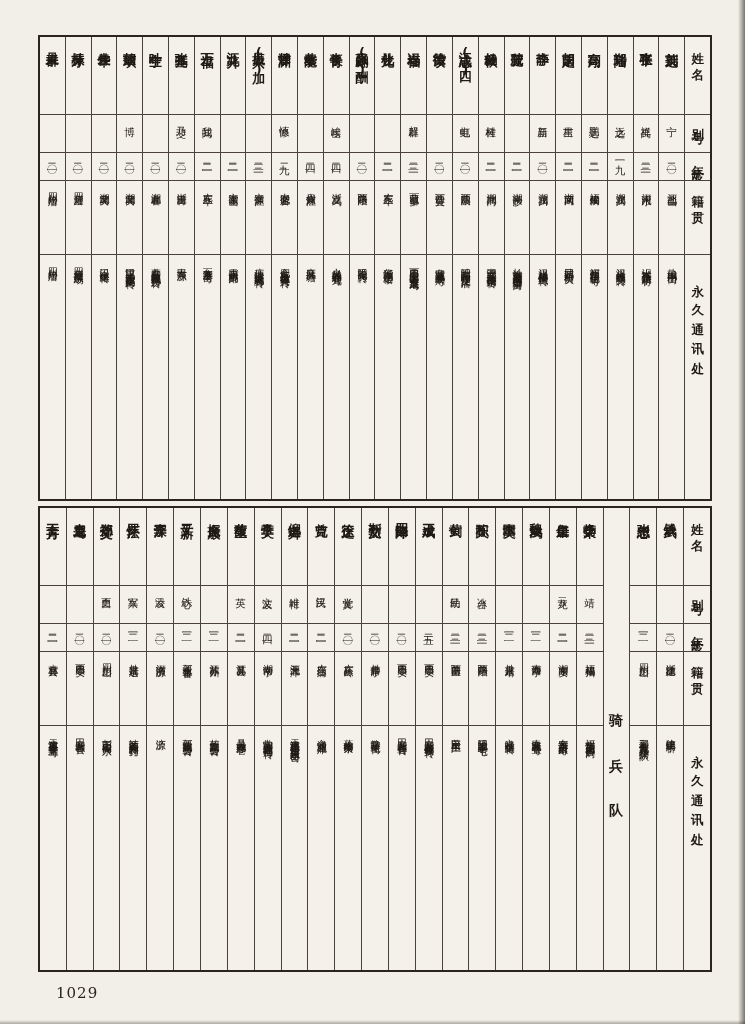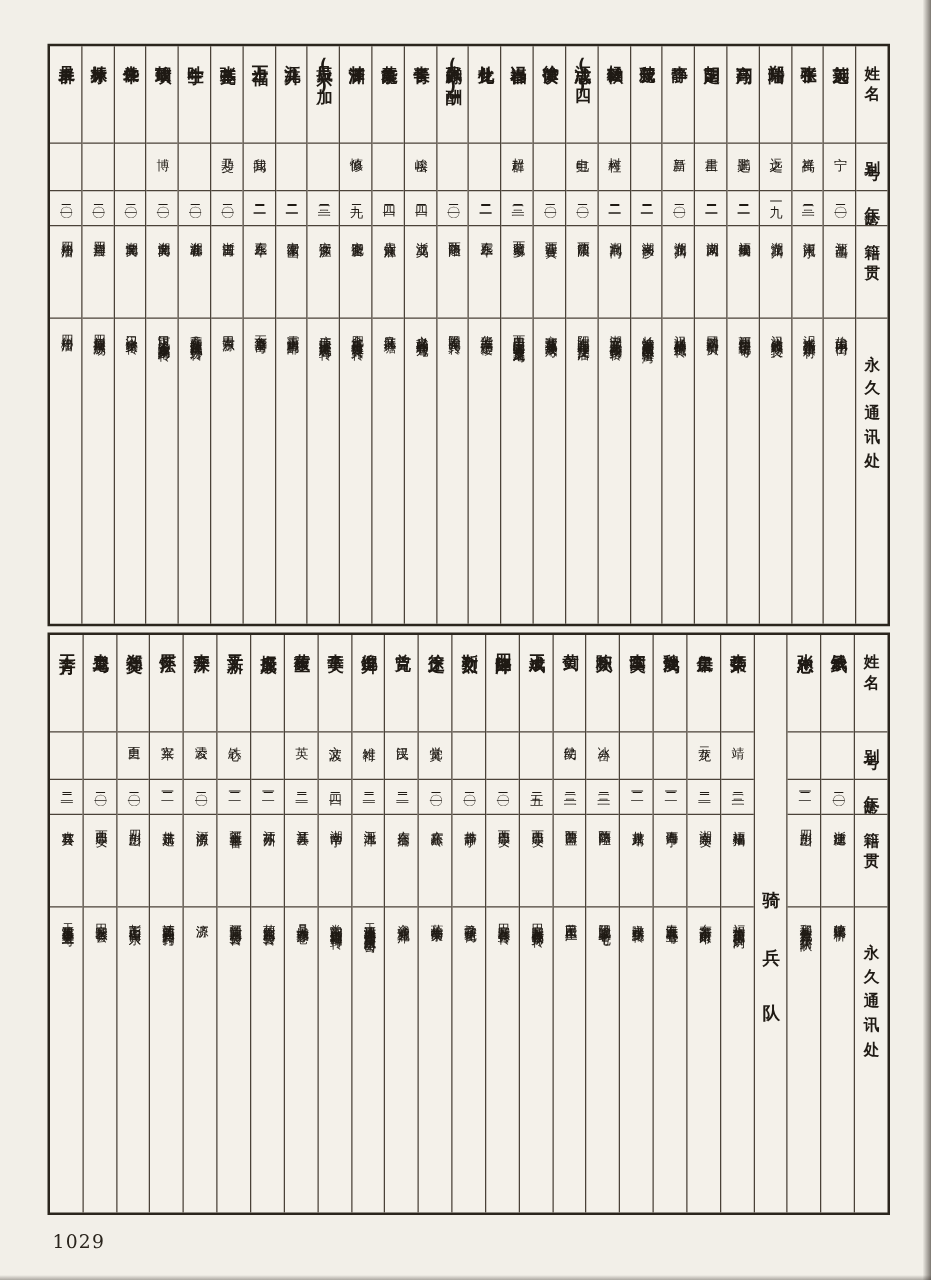--- a/index.html
+++ b/index.html
@@ -52,21 +52,21 @@
   .header-col .vtxt{font-weight:bold;font-size:12.5px;}
   .h-spread2{letter-spacing:1.3em;}
   .h-spread-s{letter-spacing:0.35em;}
   .h-addr{letter-spacing:1.55em;padding-top:14px;}
   
   .divider-col{justify-content:center;align-items:center;}
   .divider-col .vtxt{
     font-size:14px;font-weight:bold;letter-spacing:3.2em;padding-top:60px;
   }
   .page-number{
-    position:absolute;left:42px;bottom:22px;
+    position:absolute;left:56px;bottom:22px;
     font-family:"DejaVu Serif",serif;
     font-size:15px;letter-spacing:1px;color:#2a241c;
   }
   .scan-edge-right{
     position:absolute;top:0;right:0;bottom:0;width:7px;
     background:linear-gradient(to right,rgba(40,34,28,0),rgba(40,34,28,.6));
   }
   .scan-edge-bottom{
     position:absolute;left:0;right:0;bottom:0;height:4px;
     background:linear-gradient(to bottom,rgba(40,34,28,0),rgba(40,34,28,.35));

